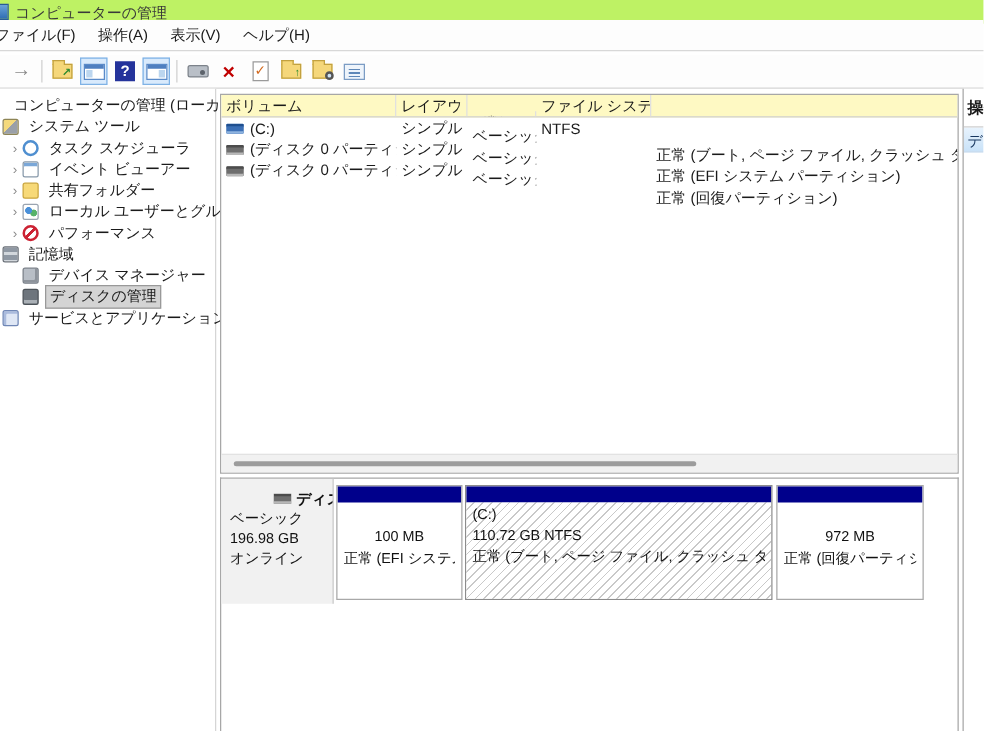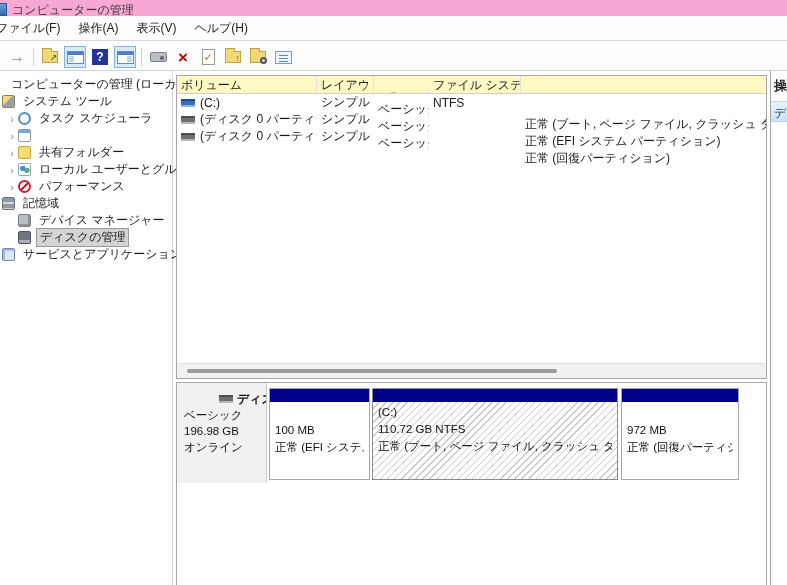--- a/index.html
+++ b/index.html
@@ -1,21 +1,21 @@
 <!DOCTYPE html>
 <html><head>
 <meta charset="utf-8">
 <style>
   * { box-sizing: border-box; margin: 0; padding: 0; }
   html,body { width:787px; height:585px; overflow:hidden; background:#fff;
     font-family:"Liberation Sans","DejaVu Sans",sans-serif; }
   #app { position:relative; width:787px; height:585px; background:#fff; overflow:hidden; }
 
   
-  .titlebar { position:absolute; left:0; top:0; width:100%; height:19px; background:#f9a8d4; }
+  .titlebar { position:absolute; left:0; top:0; width:100%; height:19px; background:#bef264; }
   .win-icon { position:absolute; left:-6px; top:3px; width:13px; height:13px;
     background:linear-gradient(#6aa3d8,#2f6db3); border:1px solid #2a5c96; }
   .title-text { position:absolute; left:12px; top:2px; font-size:12px; color:#3a3a3a; white-space:nowrap; }
 
   
   .menubar { position:absolute; left:0; top:16px; width:100%; height:25px; background:#fdfdfd;
     border-bottom:1px solid #d8d8d8; display:flex; align-items:center; }
   .menu-item { font-size:12px; color:#1a1a1a; padding:0 9px; height:100%; display:flex; align-items:center; white-space:nowrap; }
   .menu-item:first-child { margin-left:-13px; }
 
@@ -99,21 +99,21 @@
   .disk-hdr .dname { font-size:12px; font-weight:bold; display:flex; align-items:center;padding-left:35px; }
   .dh-ico { display:inline-block; width:14px; height:8px; background:#6e6e6e;
     box-shadow:inset 0 -2px 0 #b8b8b8, inset 0 2px 0 #4c4c4c; margin-right:4px; flex:none; }
   .cd-ico { display:inline-block; width:12px; height:12px; border-radius:50%; background:#d9dde1;
     border:1px solid #8a9097; box-shadow:inset 0 0 0 3px #aeb4ba; margin-right:3px; flex:none; }
   .partition { position:absolute; top:5px; height:92px; border:1px solid #a8a8a8; background:#fff; overflow:hidden; }
   .partition.selected { border-color:#8c8c8c; }
   .pbar { height:13px; width:100%; }
   .pbody { height:79px; padding:2px 5px 0 5px; font-size:11.5px; line-height:17px; color:#111; overflow:hidden; }
   .pbody .pline { white-space:nowrap; overflow:hidden; }
-  .pbody.mid { padding-top:20px; }
+  .pbody.mid { padding-top:20px;text-align:center; }
   .hatch { background:repeating-linear-gradient(135deg, #ffffff 0 4px, #c9c9c9 4px 5px); }
 
   
   .actions { position:absolute; left:770px; top:71px; width:17px; height:514px; background:#fff;
     border-left:1px solid #a7a7a7; overflow:hidden; }
   .actions-title { font-size:13px; font-weight:bold; color:#1a1a1a; padding:6px 0 0 3px; white-space:nowrap; overflow:hidden; }
   .actions-section { margin-top:6px; height:21px; background:linear-gradient(#e8f3fd,#c9e2f8);
     border-top:1px solid #cfcfcf; border-bottom:1px solid #bcd4ec; font-size:12px; color:#16355e;
     padding:3px 0 0 3px; white-space:nowrap; overflow:hidden; }
 </style>
@@ -189,20 +189,21 @@
       <span class="tree-label">システム ツール</span>
     </div>
     <div class="tree-row lvl2">
       <span class="expander">›</span>
       <span class="ticon clock"></span>
       <span class="tree-label">タスク スケジューラ</span>
     </div>
     <div class="tree-row lvl2">
       <span class="expander">›</span>
       <span class="ticon eventv"></span>
+      <span class="tree-label">イベント ビューアー</span>
     </div>
     <div class="tree-row lvl2">
       <span class="expander">›</span>
       <span class="ticon folder"></span>
       <span class="tree-label">共有フォルダー</span>
     </div>
     <div class="tree-row lvl2">
       <span class="expander">›</span>
       <span class="ticon users"></span>
       <span class="tree-label">ローカル ユーザーとグループ</span>

